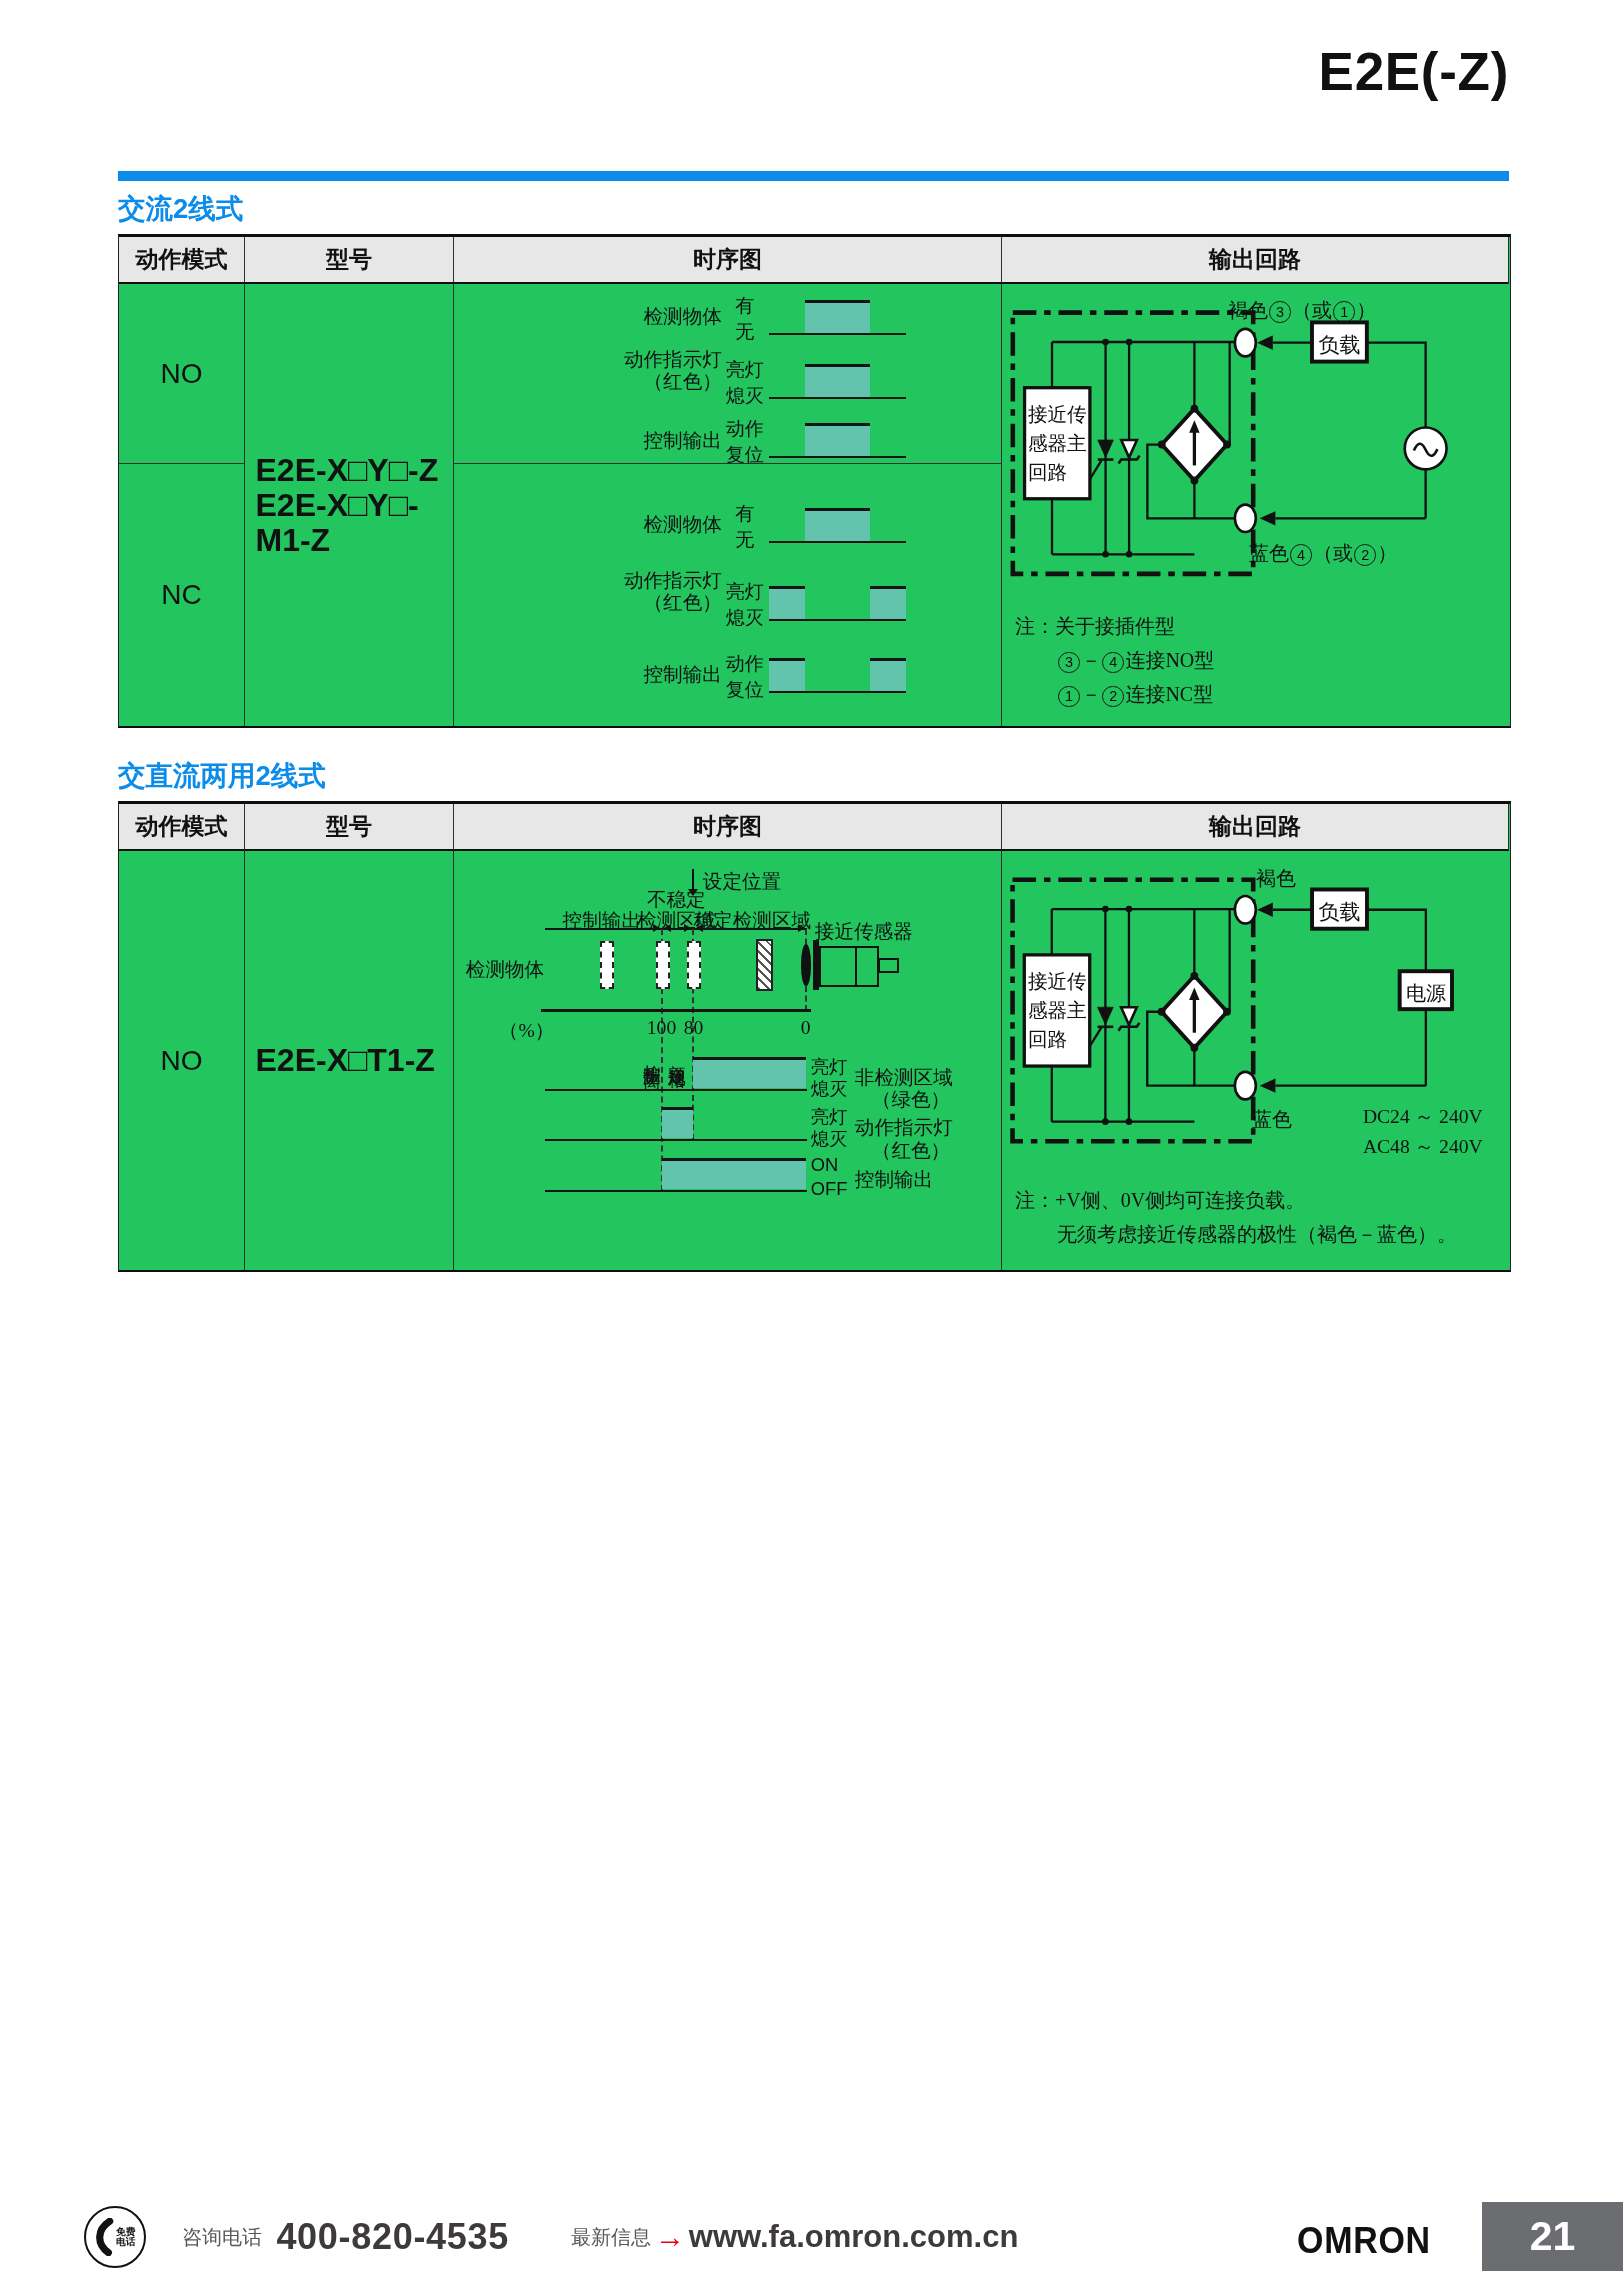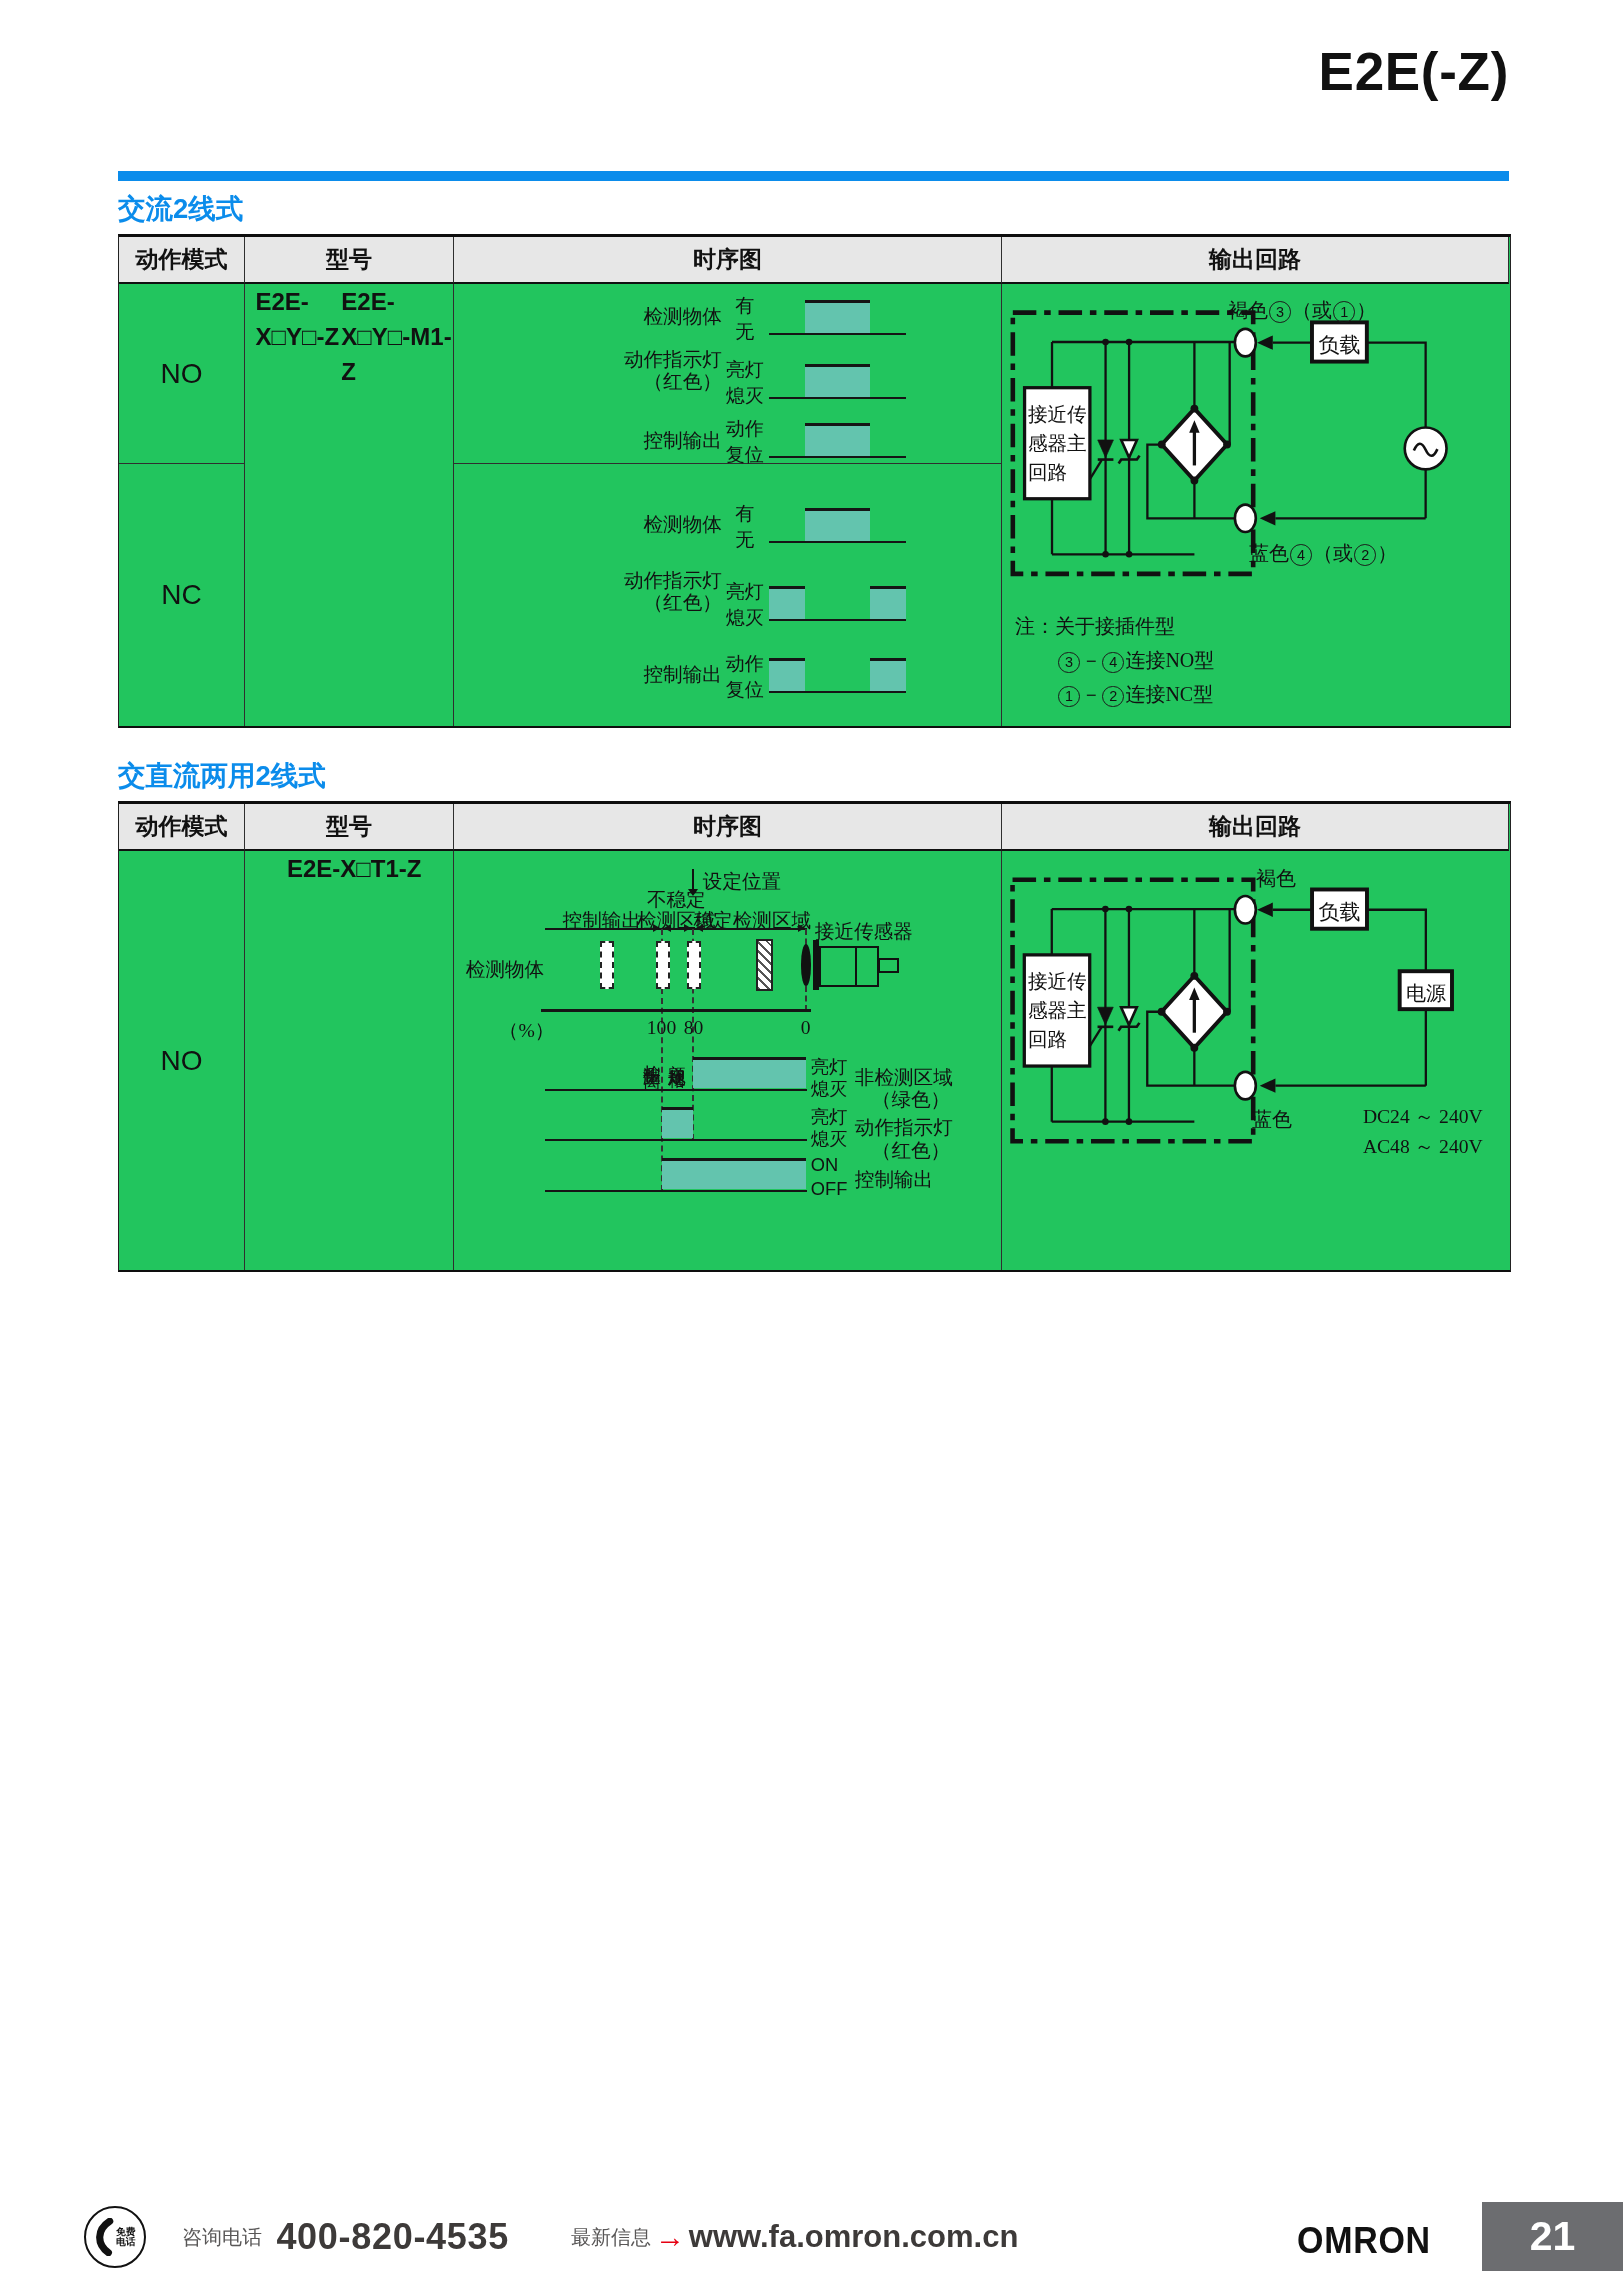--- a/index.html
+++ b/index.html
@@ -24,22 +24,22 @@
   #table2{top:801px;grid-template-rows:47px 419px;}
   .th{background:#e7e7e7;border-bottom:2px solid #101010;border-right:1.3px solid #2f2f2f;
       display:flex;align-items:center;justify-content:center;
       font-size:23px;font-weight:bold;}
   .th:last-child{border-right:none;}
   .cell{border-right:1.3px solid #2f2f2f;position:relative;}
   .cell.lastcol{border-right:none;}
   .cell.rowdiv{border-bottom:1.3px solid #2f2f2f;}
   .mode-cell{display:flex;align-items:center;justify-content:center;
              font-family:Liberation Sans, sans-serif;font-size:28px;}
-  .model-cell{display:flex;flex-direction:row;justify-content:center;
-              padding-left:10.5px;font-size:24px;font-weight:bold;line-height:35px;}
+  .model-cell{display:flex;flex-direction:column;justify-content:center;
+              padding-left:10.5px;font-size:32px;font-weight:bold;line-height:35px;}
 
   
   .tcell{display:flex;flex-direction:column;justify-content:center;align-items:center;}
   .tcell.no{row-gap:13px;}
   .tcell.nc{row-gap:26px;}
   .tgroup{display:flex;align-items:flex-end;margin-left:26px;}
   .tlabel{width:147px;text-align:right;font-size:19.6px;line-height:22px;padding-bottom:7.9px;}
   .tstates{width:46px;height:46px;display:flex;flex-direction:column;justify-content:space-between;
            align-items:center;font-size:19px;transform:translateY(3.9px);}
   .twave{width:137px;height:46px;position:relative;margin-left:1.3px;}
@@ -379,20 +379,24 @@
         </g>
       </svg>
       <div class="boxtxt" style="left:22px;top:98px;width:60px;height:105px;">接近传感器主回路</div>
       <div class="clabel" style="left:250px;top:5.2px;">褐色</div>
       <div class="clabel" style="left:246px;top:246px;">蓝色</div>
       <div class="clabel" style="left:306px;top:38px;width:55px;text-align:center;font-size:21px;">负载</div>
       <div class="clabel" style="left:394px;top:120px;width:52px;text-align:center;font-size:20px;">电源</div>
       <div class="clabel sans" style="left:357px;top:243px;font-size:19.6px;">DC24 ～ 240V</div>
       <div class="clabel sans" style="left:357px;top:273px;font-size:19.6px;">AC48 ～ 240V</div>
     </div>
+    <div class="note">
+      <div><span>注：</span><span>+V侧、0V侧均可连接负载。</span></div>
+      <div class="ind">无须考虑接近传感器的极性（褐色－蓝色）。</div>
+    </div>
   </div>
 </div>
 
 <div class="abs" id="footer">
   <div class="phone-badge">
     <svg width="19.6" height="38" viewBox="0 0 30 58">
       <path d="M24 5 C4 18 4 40 22 53" stroke="#111" stroke-width="11" fill="none" stroke-linecap="round"></path>
     </svg>
     <div class="txt">
       <div>免费</div>

